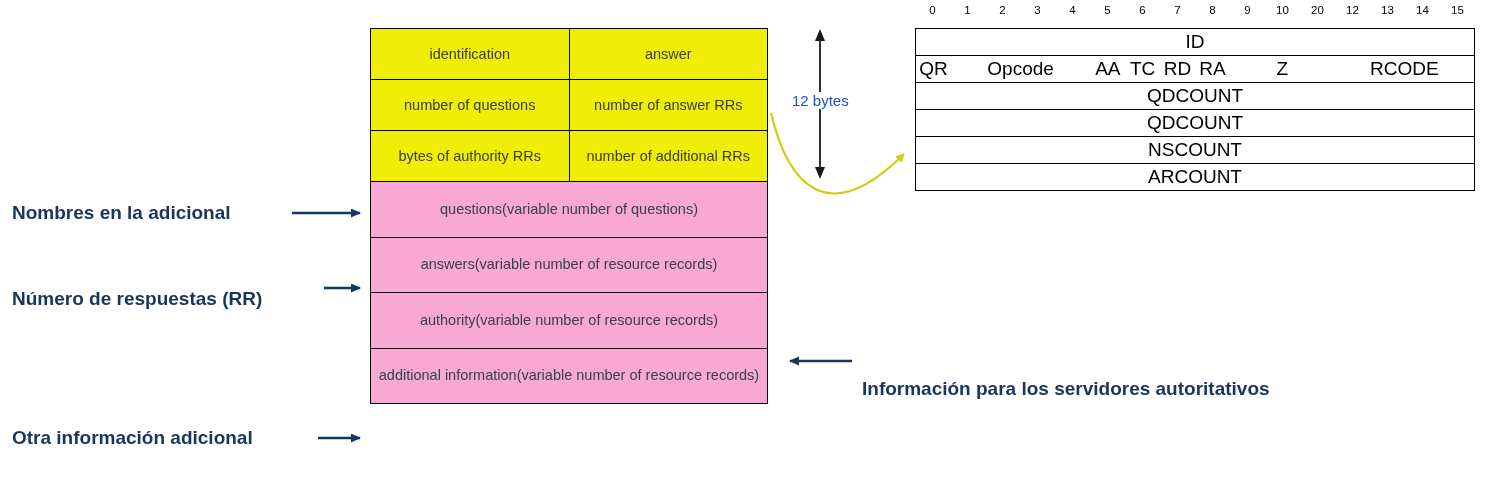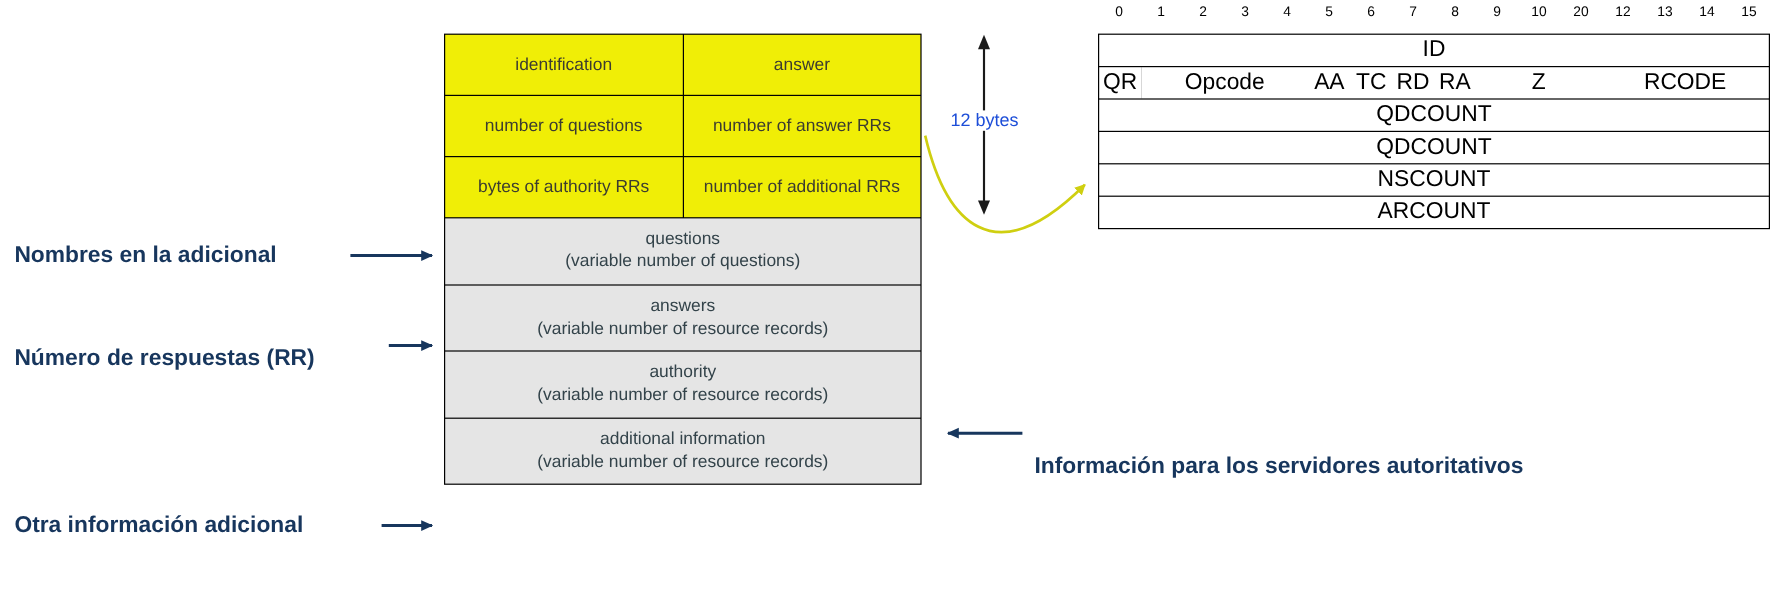--- a/index.html
+++ b/index.html
@@ -7,21 +7,21 @@
   .canvas { position:relative; width:1490px; height:494px; background:#ffffff; overflow:hidden; }
 
   .side-label { position:absolute; color:#17365d; font-weight:bold; font-size:19px; white-space:nowrap; }
 
   
   .msg-table { position:absolute; left:370px; top:28px; width:398px; height:376px;
                background:#000; display:grid; grid-template-columns:1fr 1fr;
                grid-template-rows:50px 50px 50px 1fr 1fr 1fr 1fr; gap:1px; padding:1px; }
   .ycell { background:#f0ee06; display:flex; align-items:center; justify-content:center;
            font-size:14.5px; color:#3c3c30; text-align:center; }
-  .ccell { grid-column:1 / span 2; background:#e5e5e5; display:flex; flex-direction:column;
+  .ccell { grid-column:1 / span 2; background:#f9a8d4; display:flex; flex-direction:row;
            align-items:center; justify-content:center; font-size:14.5px; color:#33434a;
            text-align:left; line-height:1.3; }
 
   
   .bitnums { position:absolute; left:915px; top:4px; width:560px;
              display:grid; grid-template-columns:repeat(16,1fr); }
   .bitnums span { text-align:center; font-size:11.5px; color:#000; }
   .bit-table { position:absolute; left:915px; top:28px; width:560px; background:#000;
                display:grid; grid-template-rows:repeat(6,26px); gap:1px; padding:1px; }
   .bcell { background:#fff; display:flex; align-items:center; justify-content:center;

